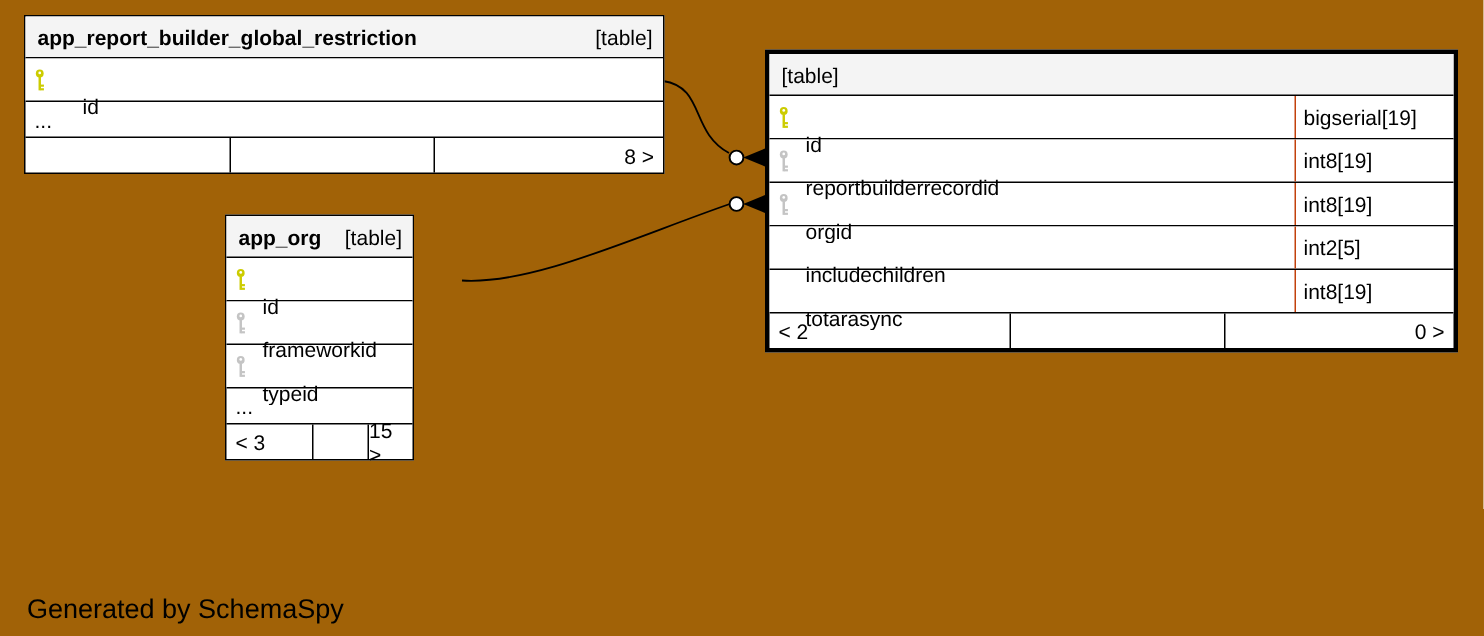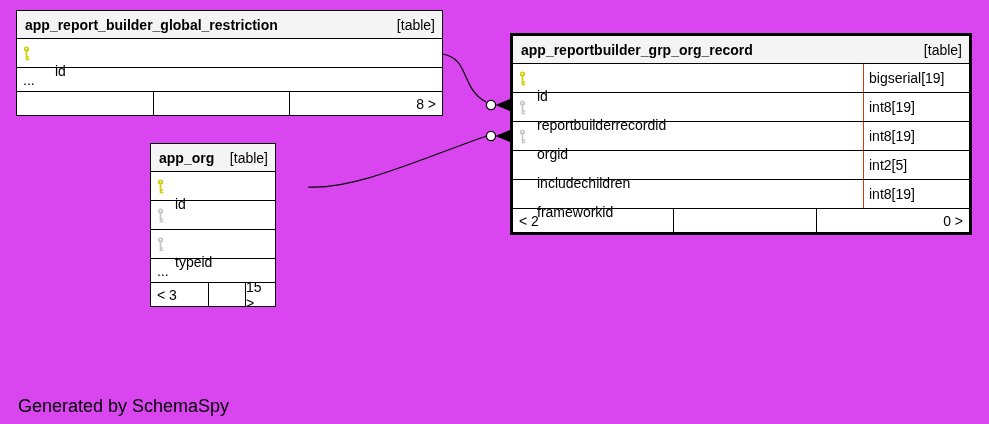--- a/index.html
+++ b/index.html
@@ -3,21 +3,21 @@
 <meta charset="utf-8">
 <style>
   html,body{margin:0;padding:0;background:#ffffff;}
   body{
     font-family:"Liberation Sans","DejaVu Sans",sans-serif;
     color:#000;
   }
   .canvas{
     position:relative;
     width:989px;height:424px;
-    background:#d946ef;
+    background:#a16207;
     overflow:hidden;
   }
   .connector-layer{
     position:absolute;left:0;top:0;width:989px;height:424px;
     pointer-events:none;
   }
   .tbl{
     position:absolute;
     box-sizing:border-box;
     background:#fff;
@@ -121,21 +121,20 @@
     <div class="tellipsis">...</div>
     <div class="tfooter">
       <span class="fcell left" style="width:136px;"></span>
       <span class="fcell" style="width:136px;"></span>
       <span class="fcell right">8 &gt;</span>
     </div>
   </div>
 
   <div class="tbl focus" style="left:510px;top:33px;width:462px;">
     <div class="thead">
-      <span class="ttitle">app_reportbuilder_grp_org_record</span>
       <span class="tbadge">[table]</span>
     </div>
     <div class="trow">
       <span class="keycell key-primary">
         <svg width="9" height="17" viewBox="0 0 10 18">
             <circle cx="5" cy="4" r="2.9" fill="currentColor"></circle>
             <circle cx="5" cy="3.6" r="1" fill="#fff"></circle>
             <rect x="4.1" y="6.5" width="1.8" height="10" fill="currentColor"></rect>
             <rect x="5.6" y="12.2" width="2.5" height="1.6" fill="currentColor"></rect>
             <rect x="5.6" y="14.9" width="2.5" height="1.6" fill="currentColor"></rect>
@@ -170,21 +169,21 @@
       <span class="fname">orgid</span>
       <span class="ftype">int8[19]</span>
     </div>
     <div class="trow">
       <span class="keycell"></span>
       <span class="fname">includechildren</span>
       <span class="ftype">int2[5]</span>
     </div>
     <div class="trow">
       <span class="keycell"></span>
-      <span class="fname">frameworkid</span>
+      <span class="fname">totarasync</span>
       <span class="ftype">int8[19]</span>
     </div>
     <div class="tfooter">
       <span class="fcell left" style="width:160px;">&lt; 2</span>
       <span class="fcell" style="width:143px;"></span>
       <span class="fcell right">0 &gt;</span>
     </div>
   </div>
 
   <div class="tbl" style="left:150px;top:143px;width:126px;">
@@ -207,20 +206,21 @@
     <div class="trow">
       <span class="keycell key-foreign">
         <svg width="9" height="17" viewBox="0 0 10 18">
             <circle cx="5" cy="4" r="2.9" fill="currentColor"></circle>
             <circle cx="5" cy="3.6" r="1" fill="#fff"></circle>
             <rect x="4.1" y="6.5" width="1.8" height="10" fill="currentColor"></rect>
             <rect x="5.6" y="12.2" width="2.5" height="1.6" fill="currentColor"></rect>
             <rect x="5.6" y="14.9" width="2.5" height="1.6" fill="currentColor"></rect>
           </svg>
       </span>
+      <span class="fname">frameworkid</span>
     </div>
     <div class="trow">
       <span class="keycell key-foreign">
         <svg width="9" height="17" viewBox="0 0 10 18">
             <circle cx="5" cy="4" r="2.9" fill="currentColor"></circle>
             <circle cx="5" cy="3.6" r="1" fill="#fff"></circle>
             <rect x="4.1" y="6.5" width="1.8" height="10" fill="currentColor"></rect>
             <rect x="5.6" y="12.2" width="2.5" height="1.6" fill="currentColor"></rect>
             <rect x="5.6" y="14.9" width="2.5" height="1.6" fill="currentColor"></rect>
           </svg>

